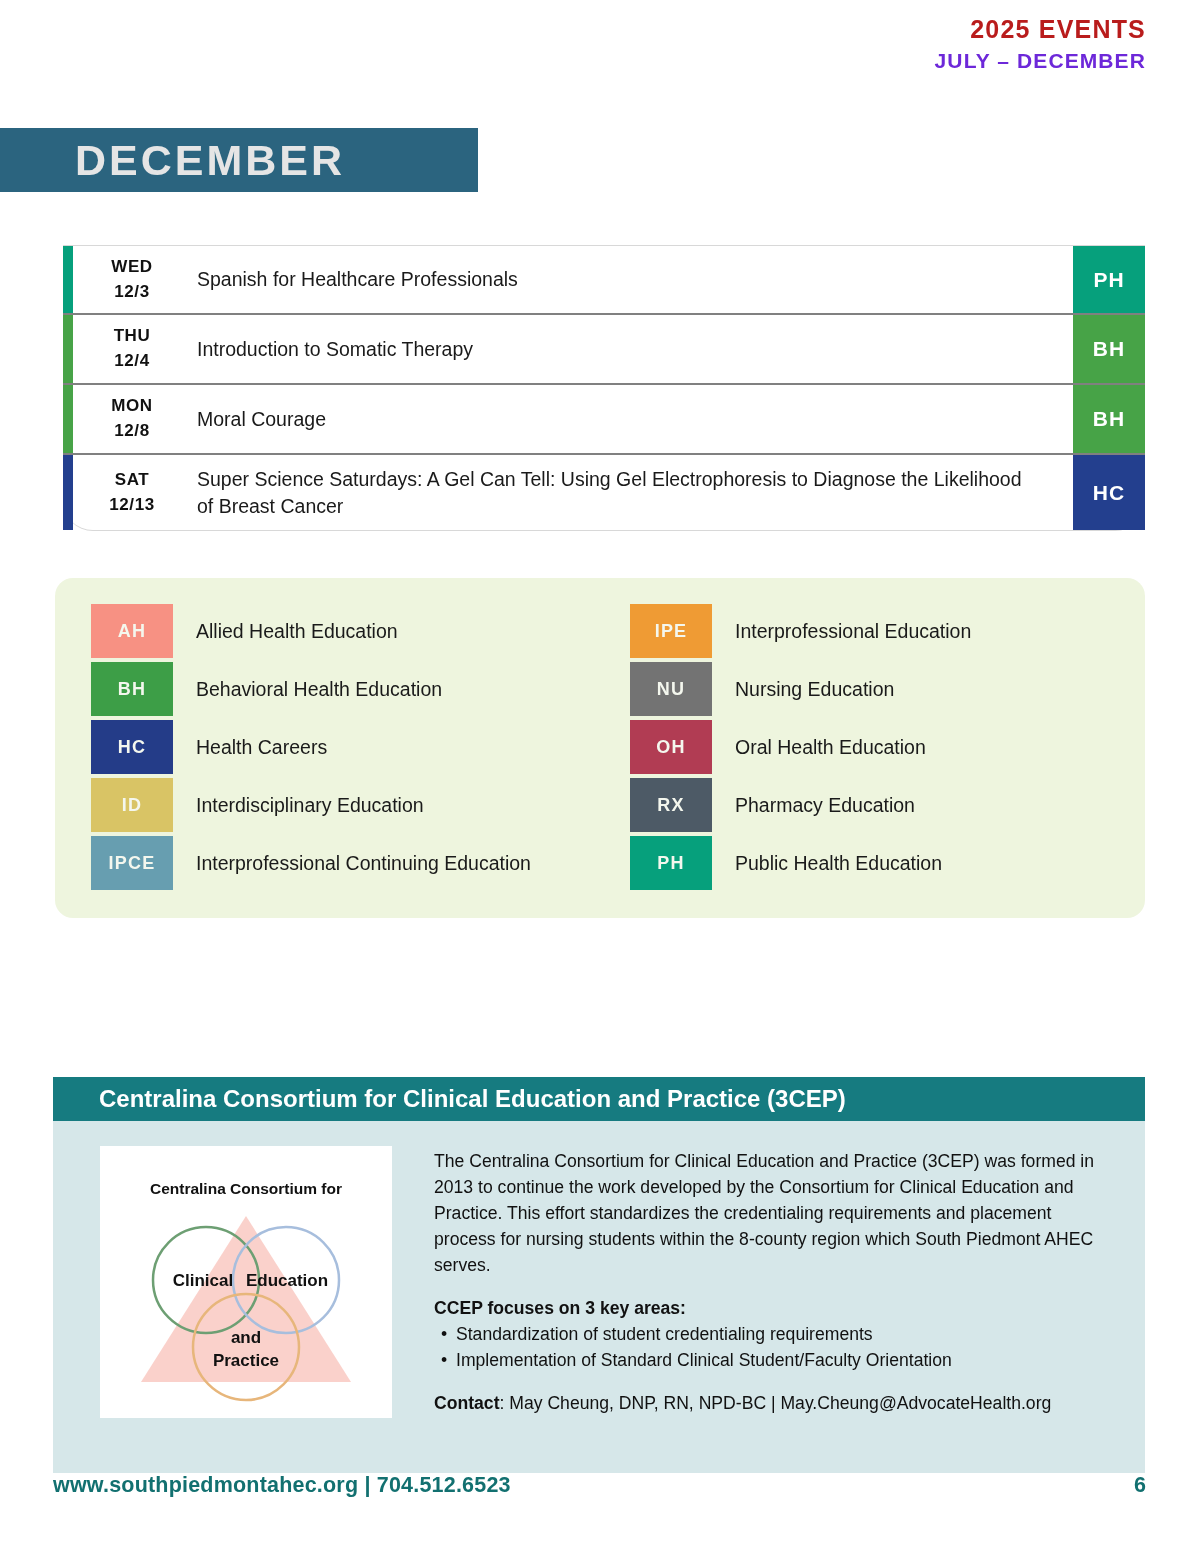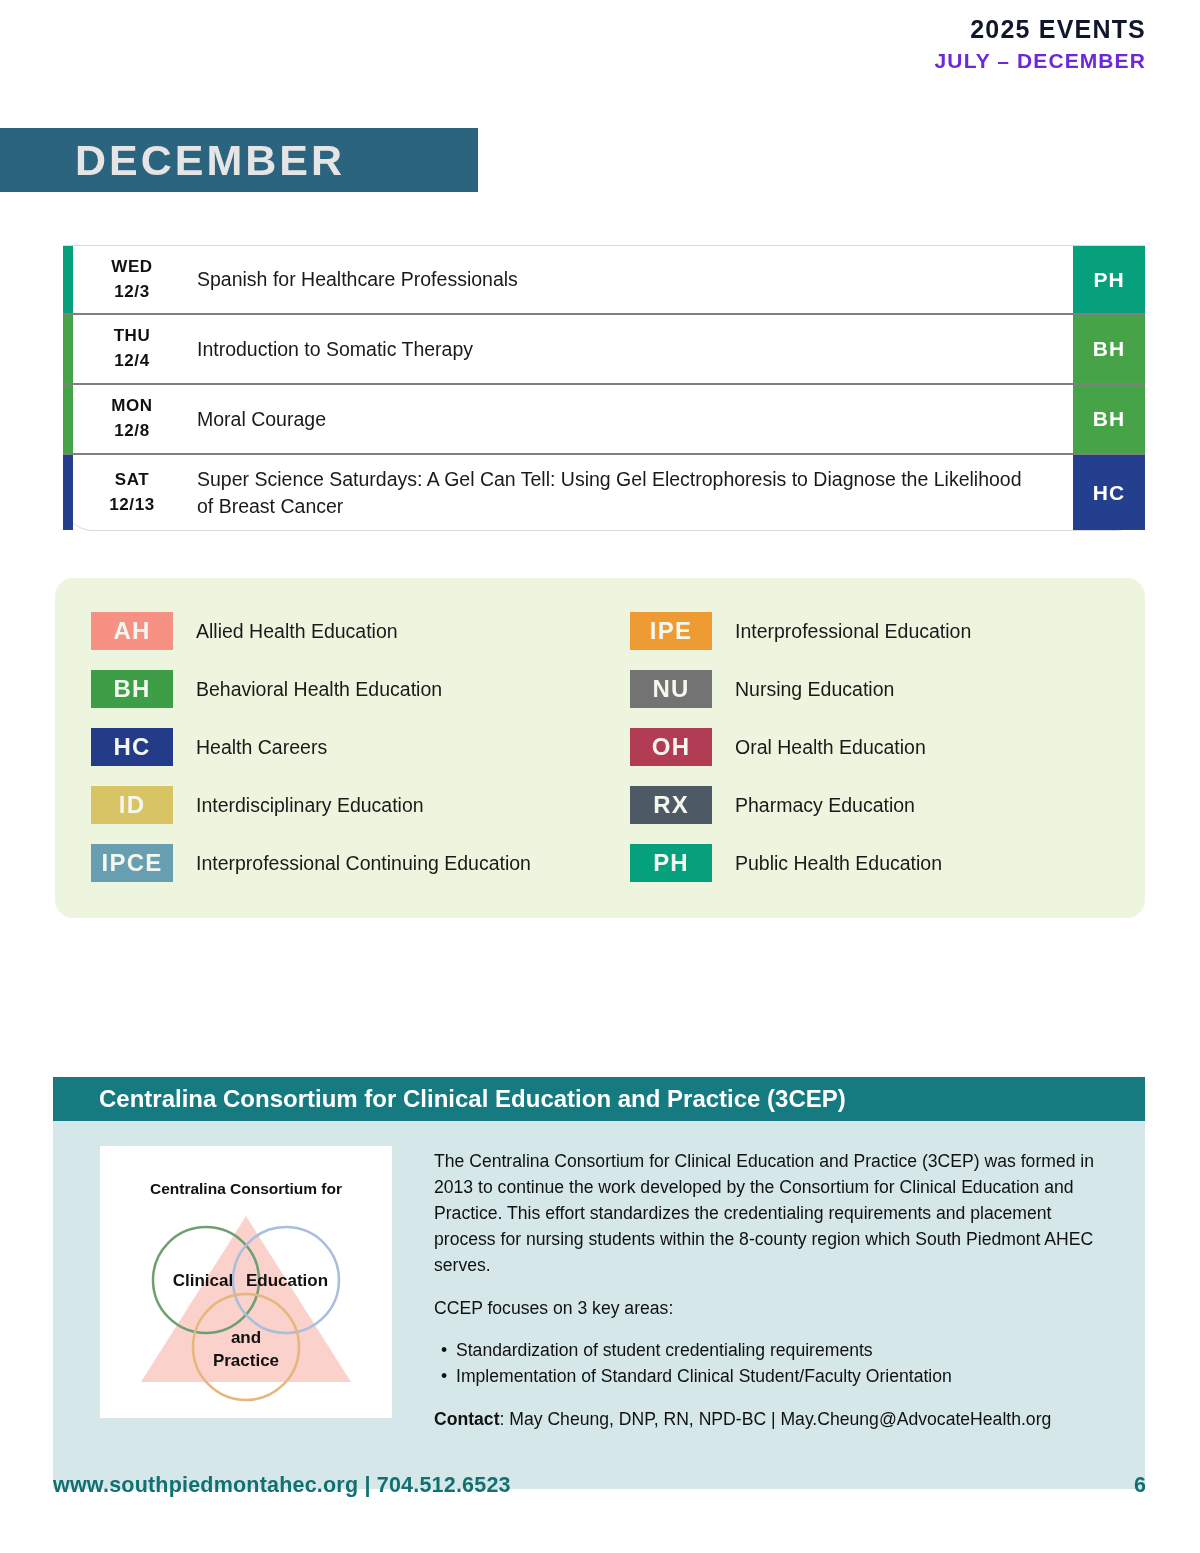--- a/index.html
+++ b/index.html
@@ -23,21 +23,21 @@
   .top-header {
     position: absolute;
     top: 14px;
     right: 54px;
     text-align: right;
   }
   .top-header .year-events {
     font-size: 25px;
     font-weight: bold;
     letter-spacing: 1.2px;
-    color: #0f172a;
+    color: #b91c1c;
     line-height: 1.25;
   }
   .top-header .month-range {
     font-size: 21px;
     font-weight: bold;
     letter-spacing: 1.1px;
     color: #6d28d9;
     line-height: 1.35;
     margin-top: 2px;
   }
@@ -134,27 +134,27 @@
     flex-direction: column;
   }
   .legend-col.right { padding-left: 30px; }
   .legend-item {
     display: flex;
     align-items: center;
     height: 58px;
   }
   .legend-badge {
     width: 82px;
-    height: 38px;
+    height: 54px;
     flex: 0 0 82px;
     display: flex;
     align-items: center;
     justify-content: center;
     color: #f4f7ee;
-    font-size: 24px;
+    font-size: 18px;
     font-weight: bold;
     letter-spacing: 1.2px;
   }
   .legend-label {
     padding-left: 23px;
     font-size: 19.5px;
     color: #1a1a1a;
   }
 
   
@@ -199,21 +199,21 @@
   }
   .cep-text {
     flex: 1 1 auto;
     padding-left: 42px;
     padding-top: 2px;
     font-size: 17.6px;
     color: #111111;
     line-height: 1.48;
   }
   .cep-text p { margin-bottom: 17px; }
-  .cep-text .focus-head { font-weight: normal; margin-bottom: 17px; }
+  .cep-text .focus-head { font-weight: bold; margin-bottom: 1px; }
   .cep-bullets { list-style: none; margin: 0 0 17px 0; }
   .cep-bullets li { padding-left: 22px; position: relative; line-height: 1.45; }
   .cep-bullets li::before {
     content: "•";
     position: absolute;
     left: 7px;
   }
   .cep-contact .contact-label { font-weight: bold; }
 
   

